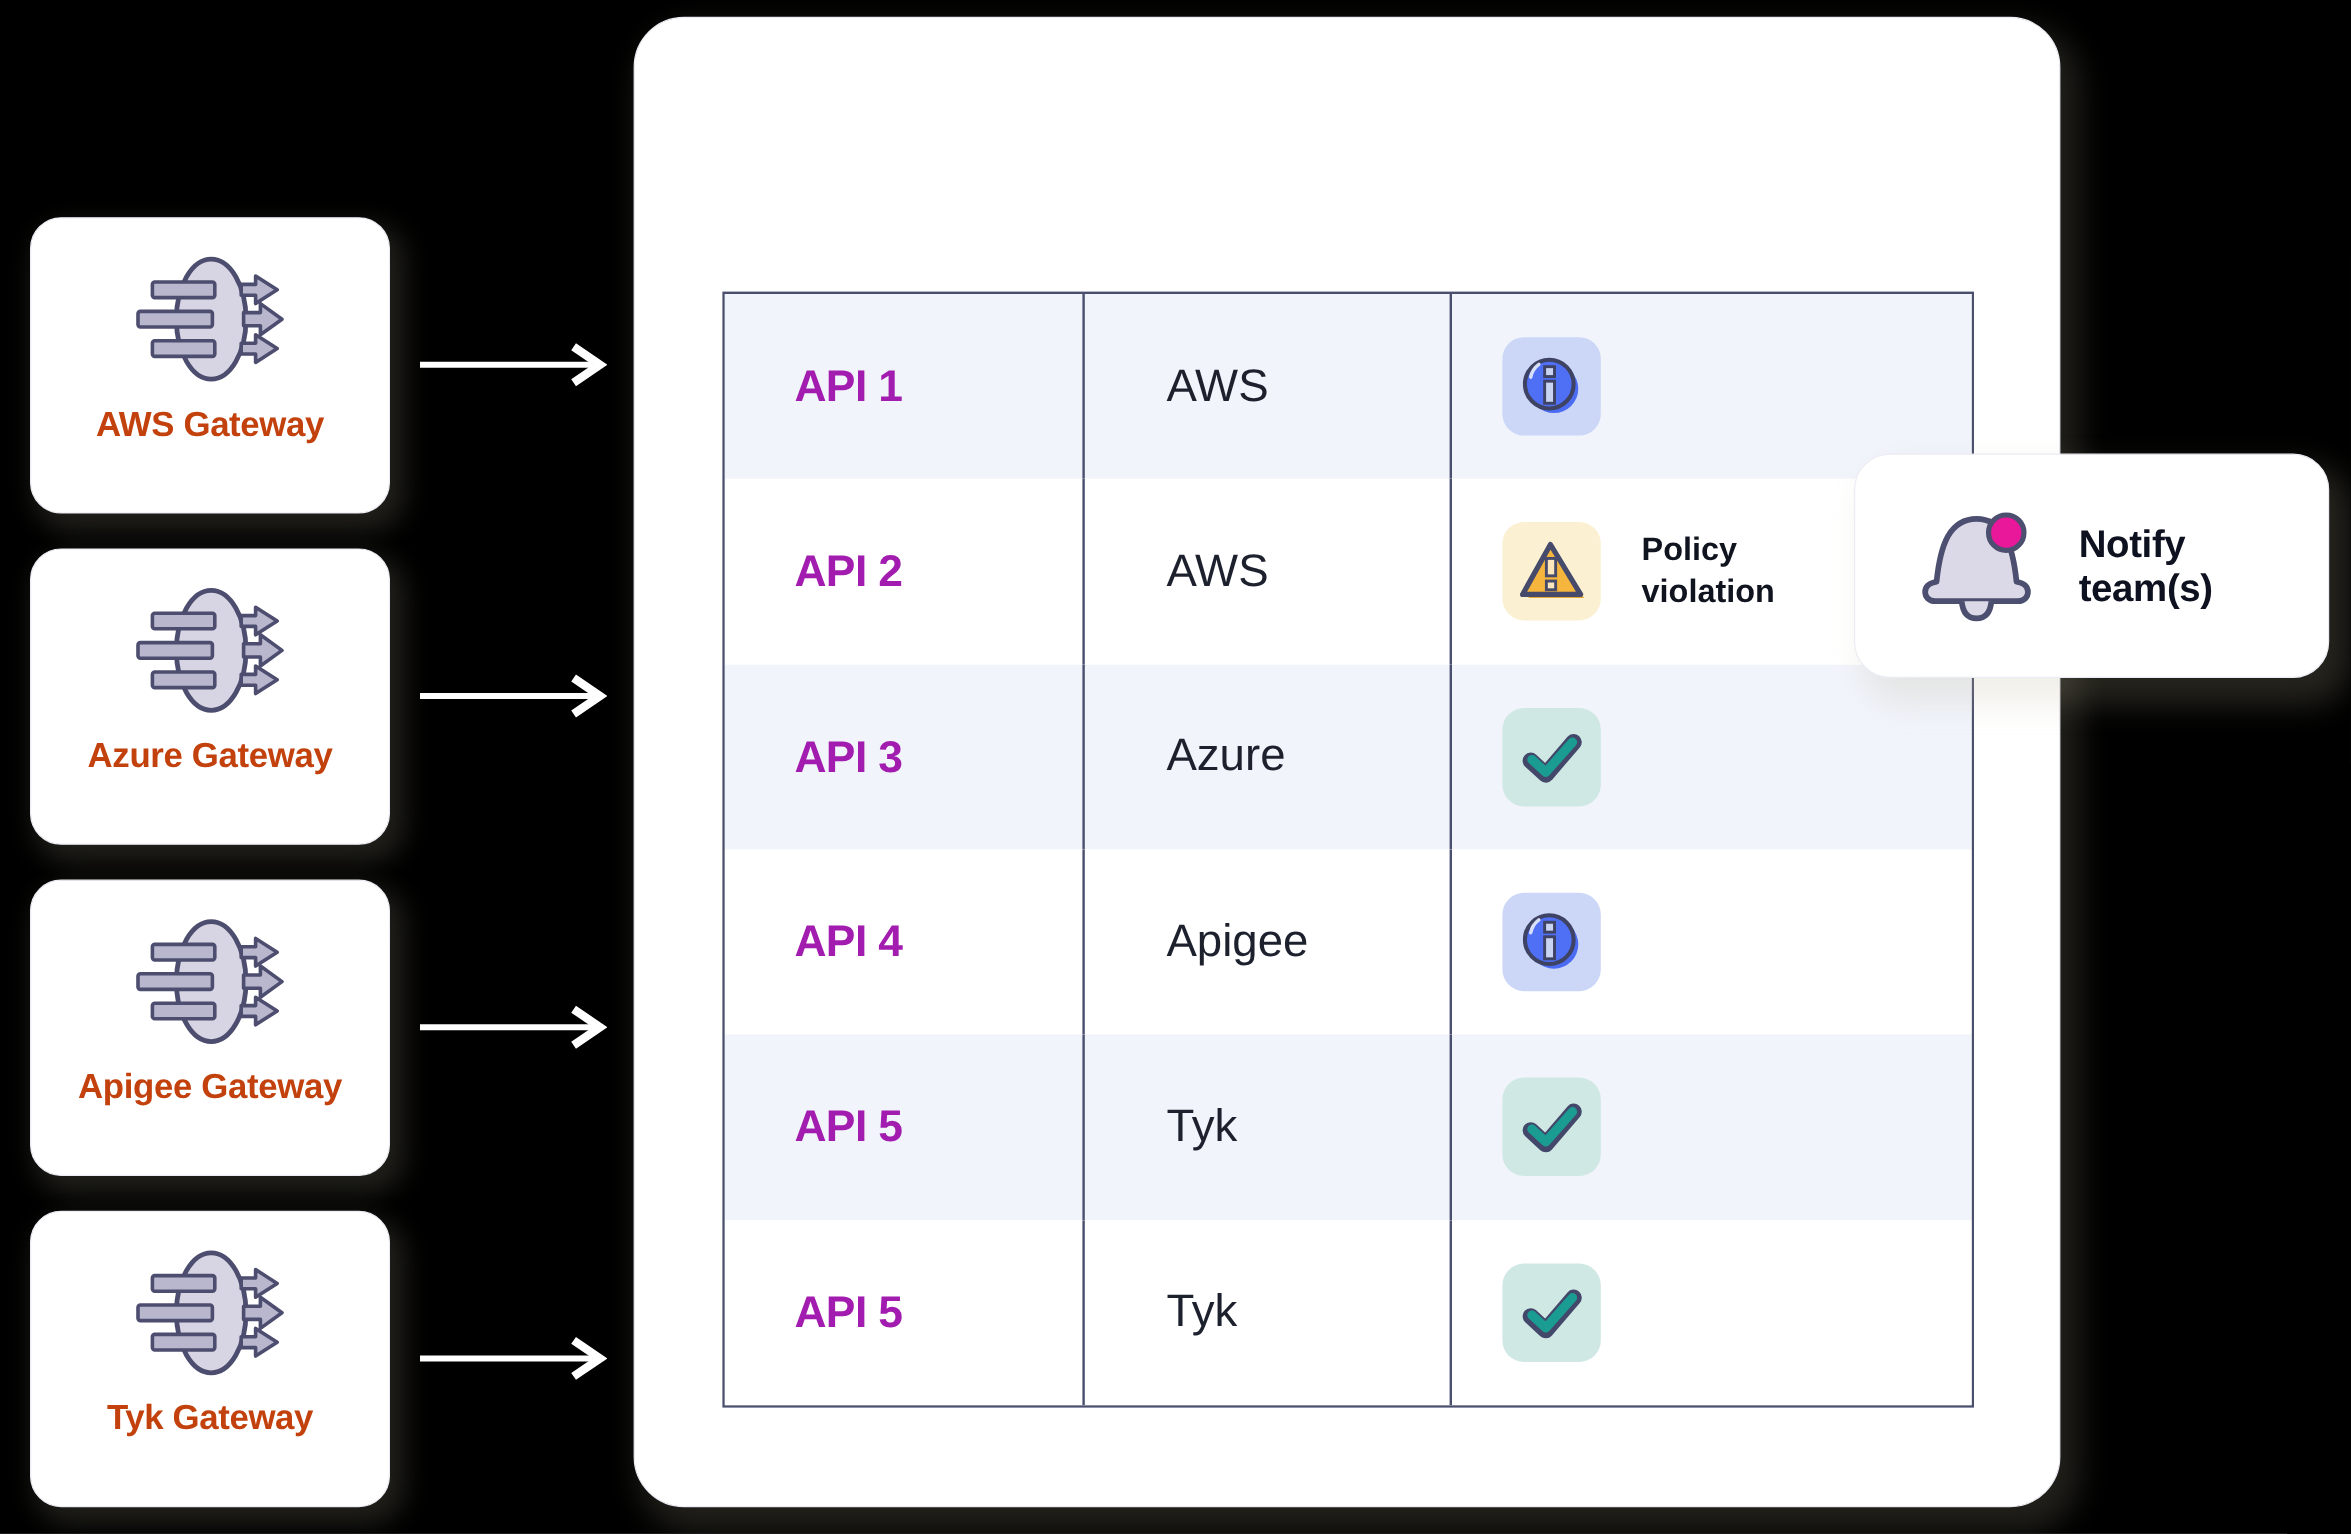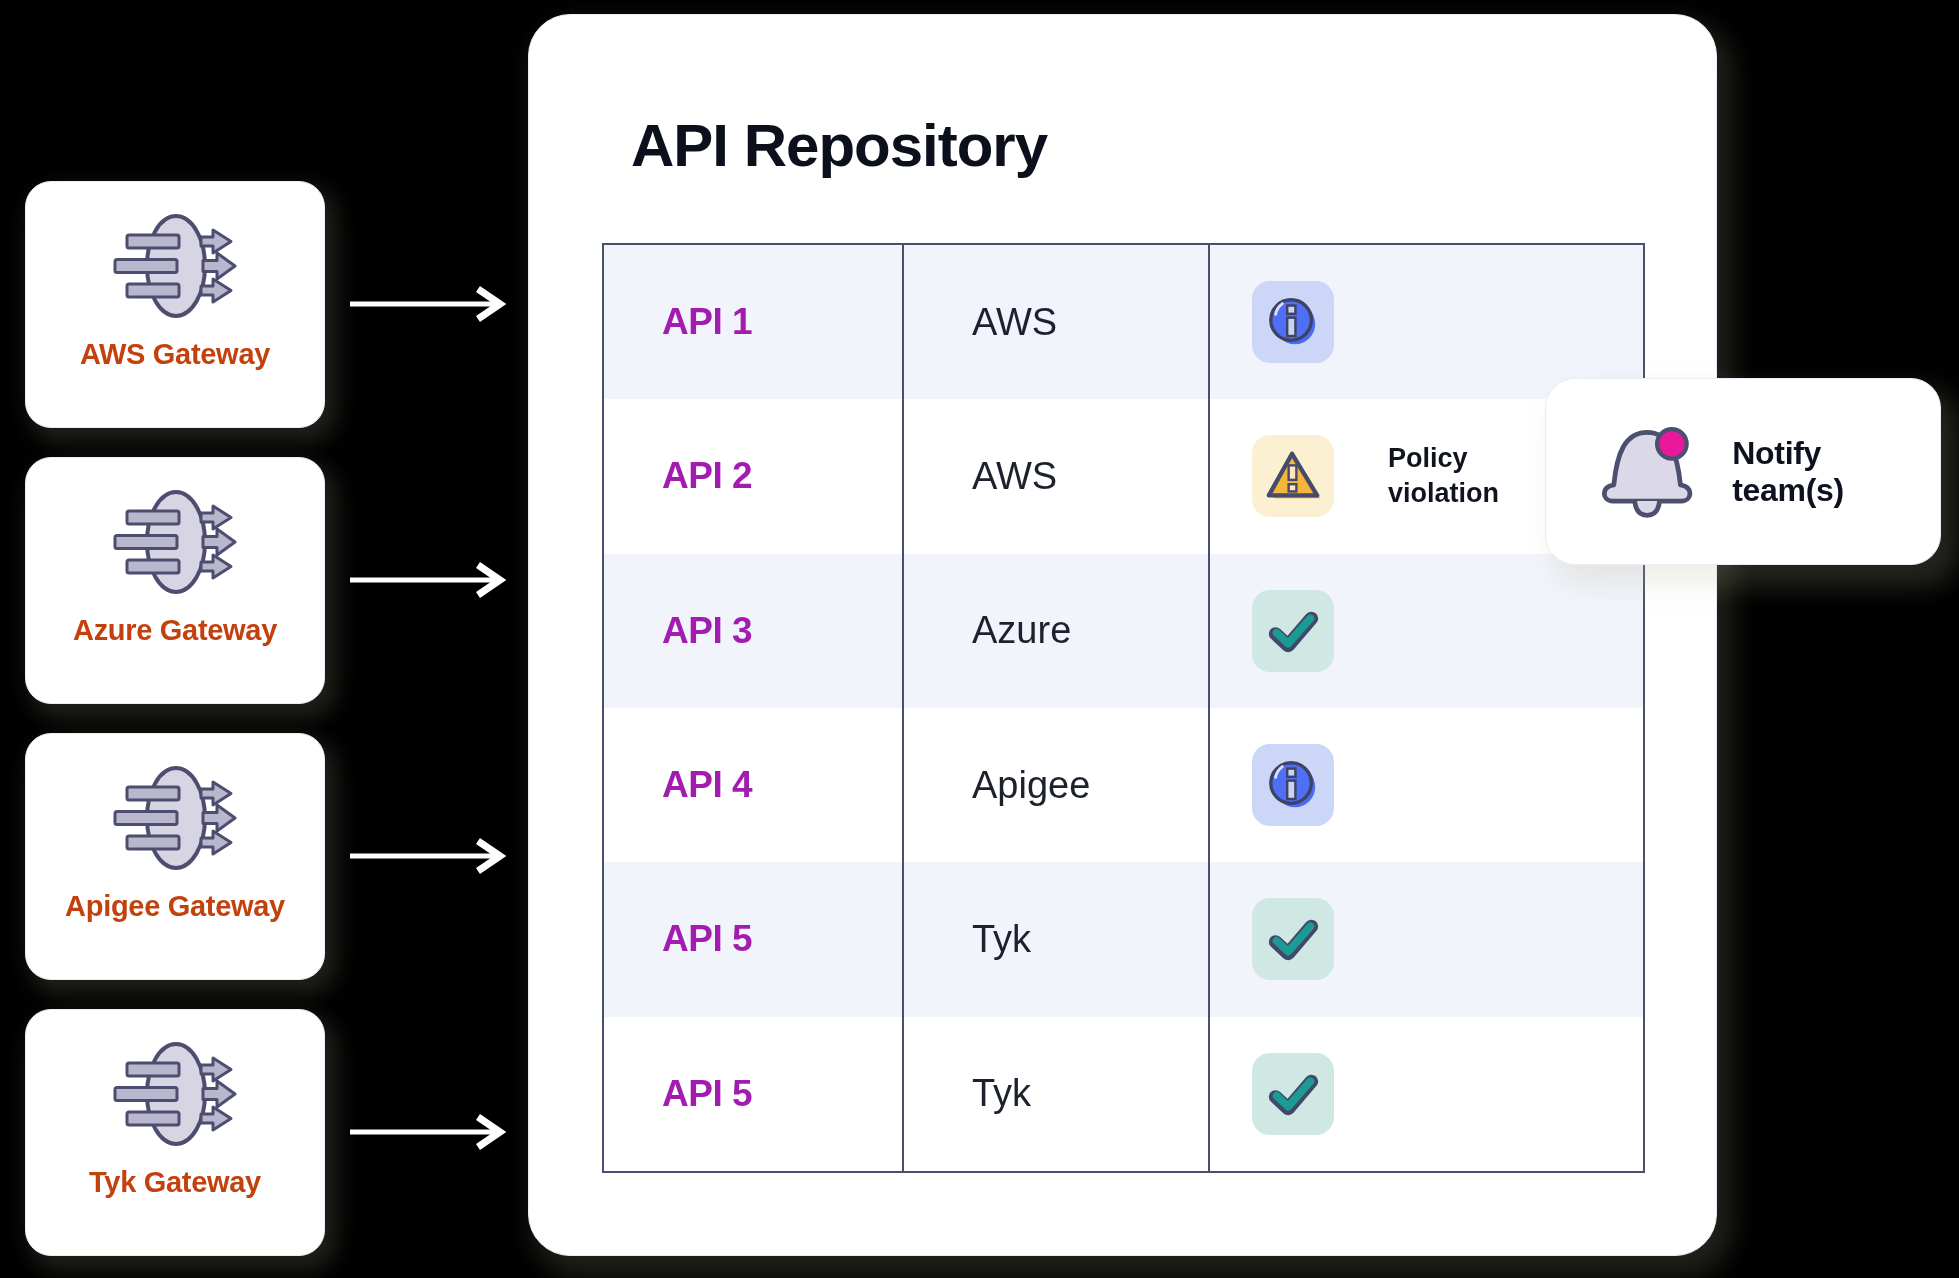--- a/index.html
+++ b/index.html
@@ -29,21 +29,21 @@
   .api-table{position:absolute;left:73px;top:228px;width:1043px;height:930px;
              border:2px solid #4b4f6e;box-sizing:border-box;display:flex;flex-direction:column;}
   .trow{flex:1;display:flex;align-items:stretch;}
   .trow.alt{background:#f1f4fb;}
   .trow.plain{background:#ffffff;}
   .cell{display:flex;align-items:center;box-sizing:border-box;}
   .c1{width:300px;border-right:2px solid #4b4f6e;padding-left:58px;
       font-size:37px;font-weight:700;color:#a21caf;letter-spacing:-.5px;}
   .c2{width:306px;border-right:2px solid #4b4f6e;padding-left:68px;
       font-size:38px;font-weight:400;color:#1d212e;}
-  .c3{flex:1;padding-left:42px;gap:54px;}
+  .c3{flex:1;padding-left:42px;gap:34px;}
   .badge{width:82px;height:82px;border-radius:18px;display:flex;align-items:center;justify-content:center;}
   .badge.info{background:#ccd7f8;} .badge.warning{background:#fbf0d2;} .badge.ok{background:#cfe8e4;}
   .note{font-size:27px;font-weight:700;color:#10141f;line-height:1.3;max-width:180px;}
 
   
   .notify-card{position:absolute;left:1545px;top:378px;width:396px;height:187px;background:#fff;
                border-radius:30px;border:1px solid #ececf4;box-sizing:border-box;z-index:5;
                display:flex;align-items:center;padding-left:44px;gap:28px;cursor:pointer;
                box-shadow:12px 16px 26px 6px rgba(185,180,150,.2);}
   .notify-label{font-size:32px;font-weight:700;color:#0e1220;letter-spacing:-.3px;}
@@ -118,21 +118,20 @@
   <svg class="flow-arrow a3" viewBox="0 0 158 40">
     <line x1="2" y1="20" x2="146" y2="20" stroke="#ffffff" stroke-width="5"></line>
     <polyline points="130,5 152,20 130,35" fill="none" stroke="#ffffff" stroke-width="7"></polyline>
   </svg>
   <svg class="flow-arrow a4" viewBox="0 0 158 40">
     <line x1="2" y1="20" x2="146" y2="20" stroke="#ffffff" stroke-width="5"></line>
     <polyline points="130,5 152,20 130,35" fill="none" stroke="#ffffff" stroke-width="7"></polyline>
   </svg>
 
   <section class="panel">
-    <h1 class="panel-title">API Repository</h1>
     <div class="api-table">
   <div class="trow alt">
     <div class="cell c1">API 1</div>
     <div class="cell c2">AWS</div>
     <div class="cell c3">
       <div class="badge info">
         <svg class="sicon info" width="58" height="58" viewBox="0 0 60 60">
           <circle cx="32" cy="32" r="21" fill="#4a6bf2"></circle>
           <circle cx="28" cy="28" r="21" fill="#4f6ff5" stroke="#3e4263" stroke-width="3.5"></circle>
           <path d="M12 22 A 18 18 0 0 1 19 11" fill="none" stroke="#e8ecfc" stroke-width="3" stroke-linecap="round" opacity="0.9"></path>

